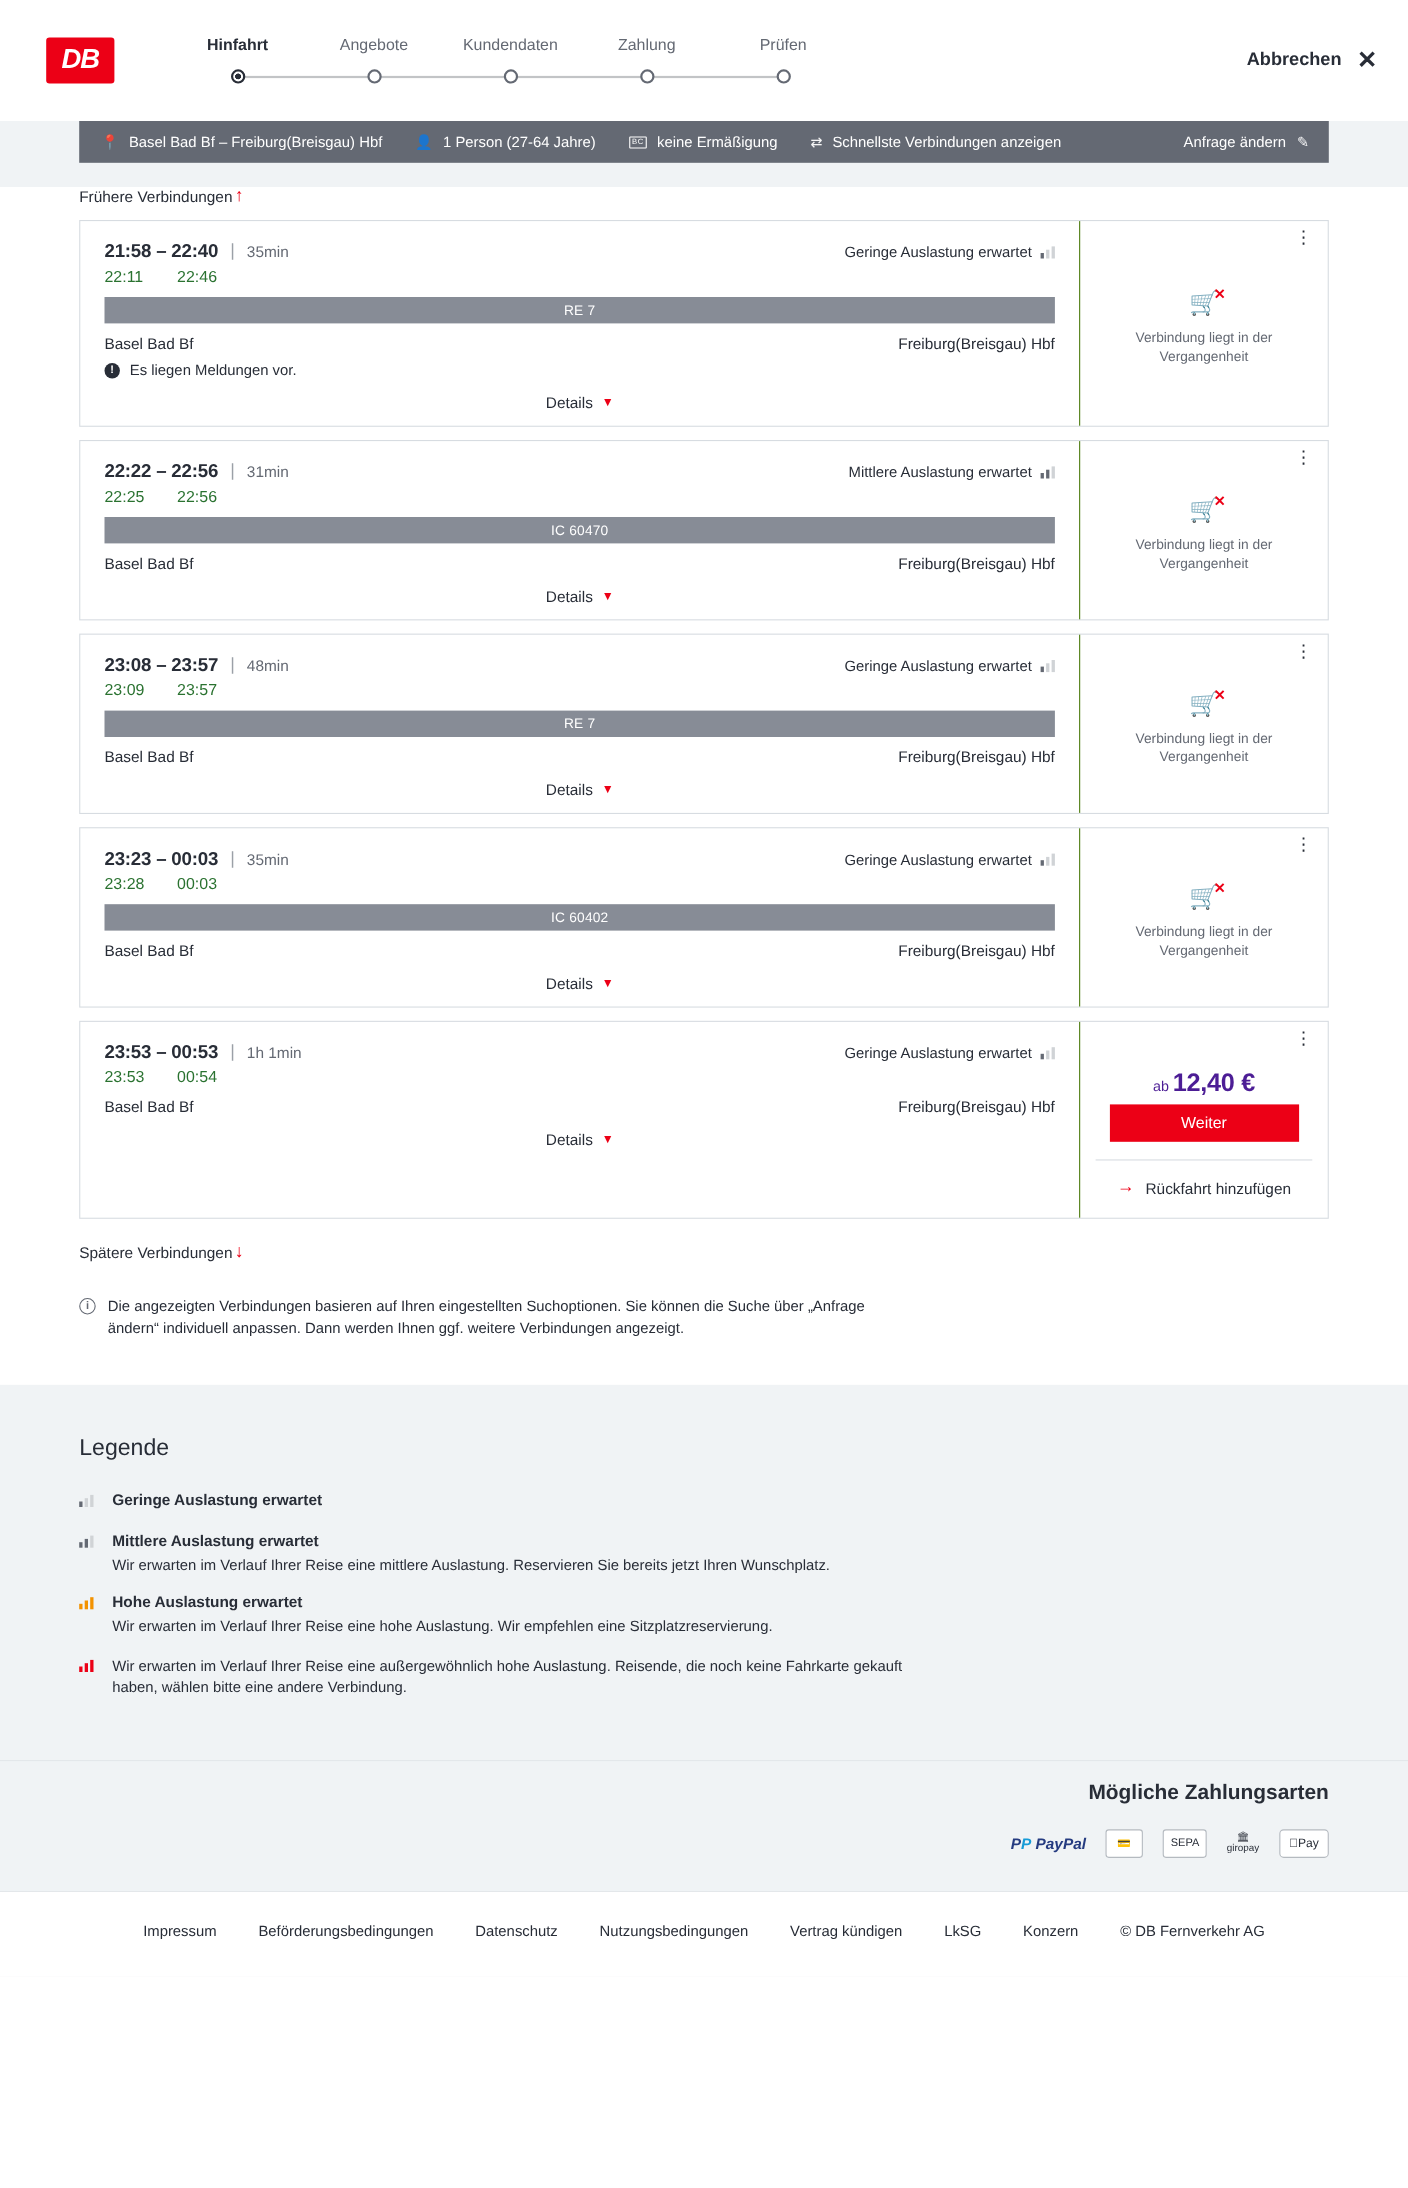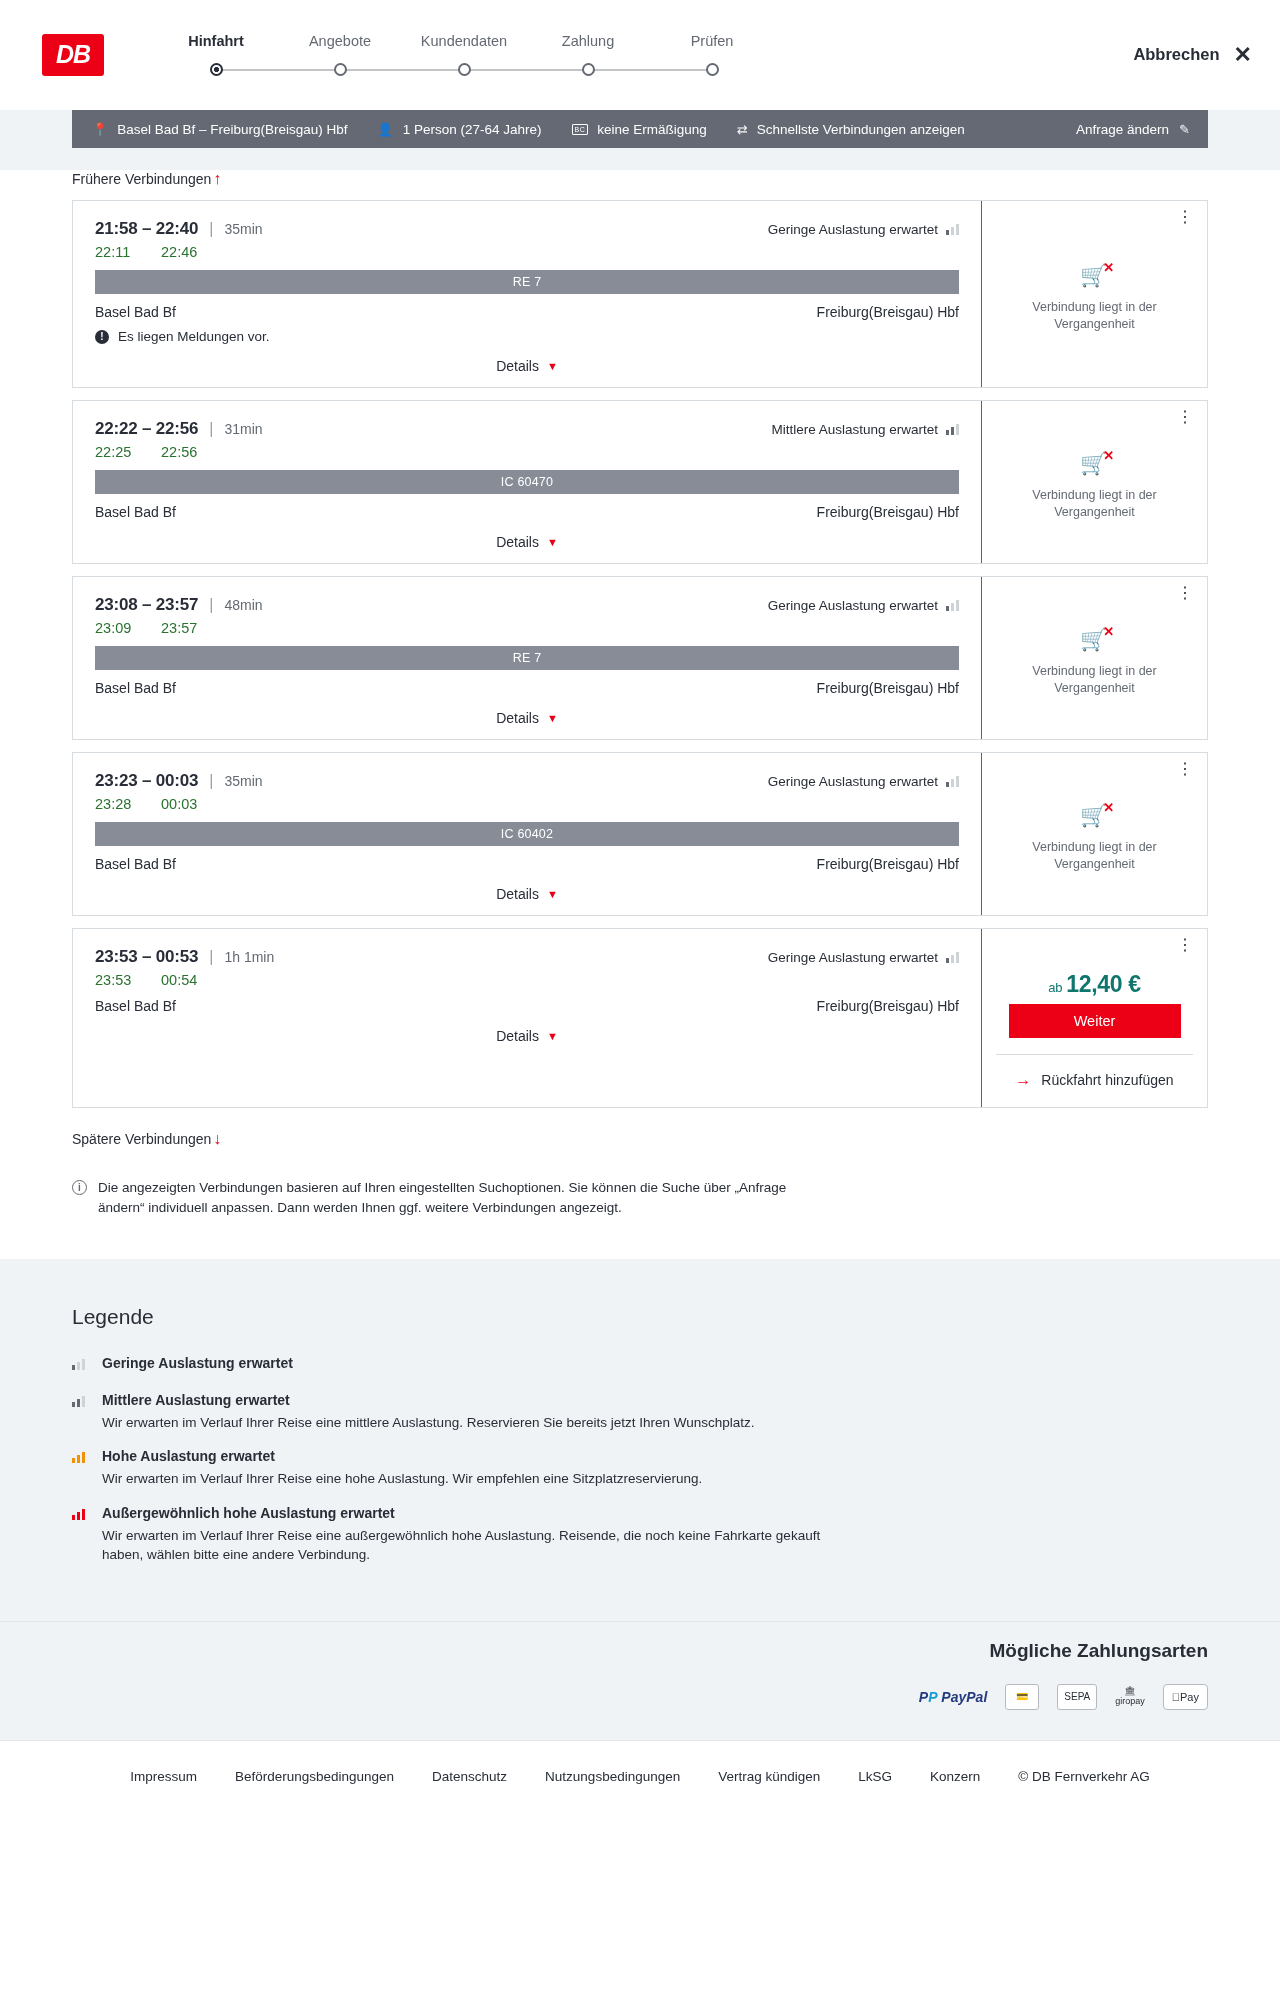--- a/index.html
+++ b/index.html
@@ -299,21 +299,21 @@
     font-size: 13px;
     font-weight: bold;
   }
   .past-text {
     font-size: 12.5px;
     color: #646973;
     line-height: 1.35;
   }
   .price-row {
     font-size: 13px;
-    color: #0f766e;
+    color: #4c1d95;
     margin-bottom: 6px;
   }
   .price-row b {
     font-size: 23px;
     letter-spacing: -.3px;
   }
   .weiter-btn {
     background: #ec0016;
     color: #ffffff;
     border: none;
@@ -760,21 +760,20 @@
 
     <div class="legend-item">
       <div class="legend-bars">
           <span class="bars veryhigh">
             <i class="b1"></i>
             <i class="b2"></i>
             <i class="b3"></i>
           </span>
         </div>
       <div>
-        <div class="legend-title">Außergewöhnlich hohe Auslastung erwartet</div>
         <div class="legend-desc">Wir erwarten im Verlauf Ihrer Reise eine außergewöhnlich hohe Auslastung. Reisende, die noch keine Fahrkarte gekauft haben, wählen bitte eine andere Verbindung.</div>
       </div>
     </div>
   </div>
 
   <div class="payments">
     <div class="pay-title">Mögliche Zahlungsarten</div>
     <div class="pay-row">
       <span class="pay-logo paypal">P<i>P</i>&nbsp;PayPal</span>
       <span class="pay-logo pay-box">💳</span>

